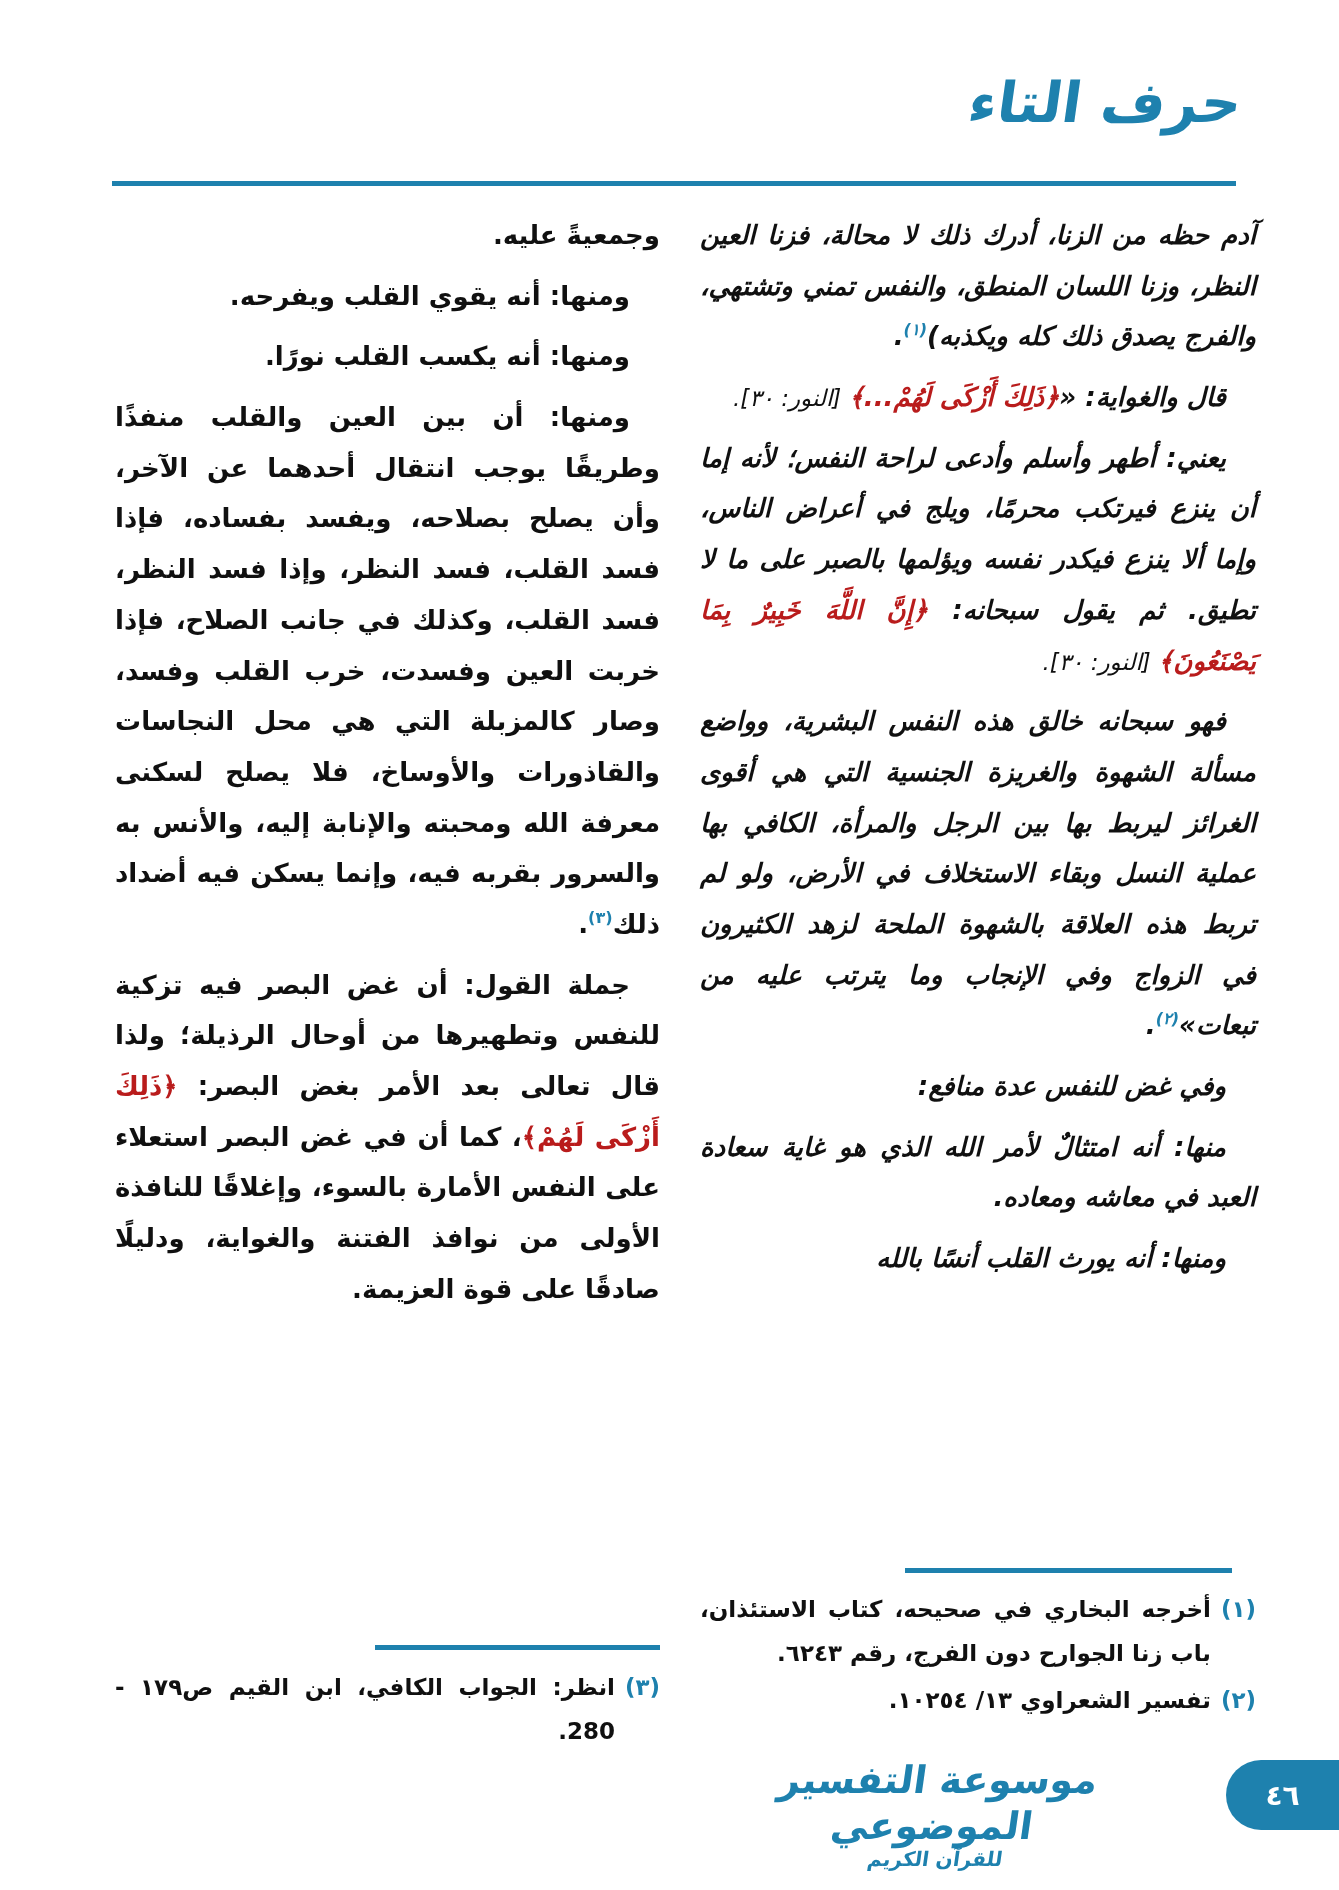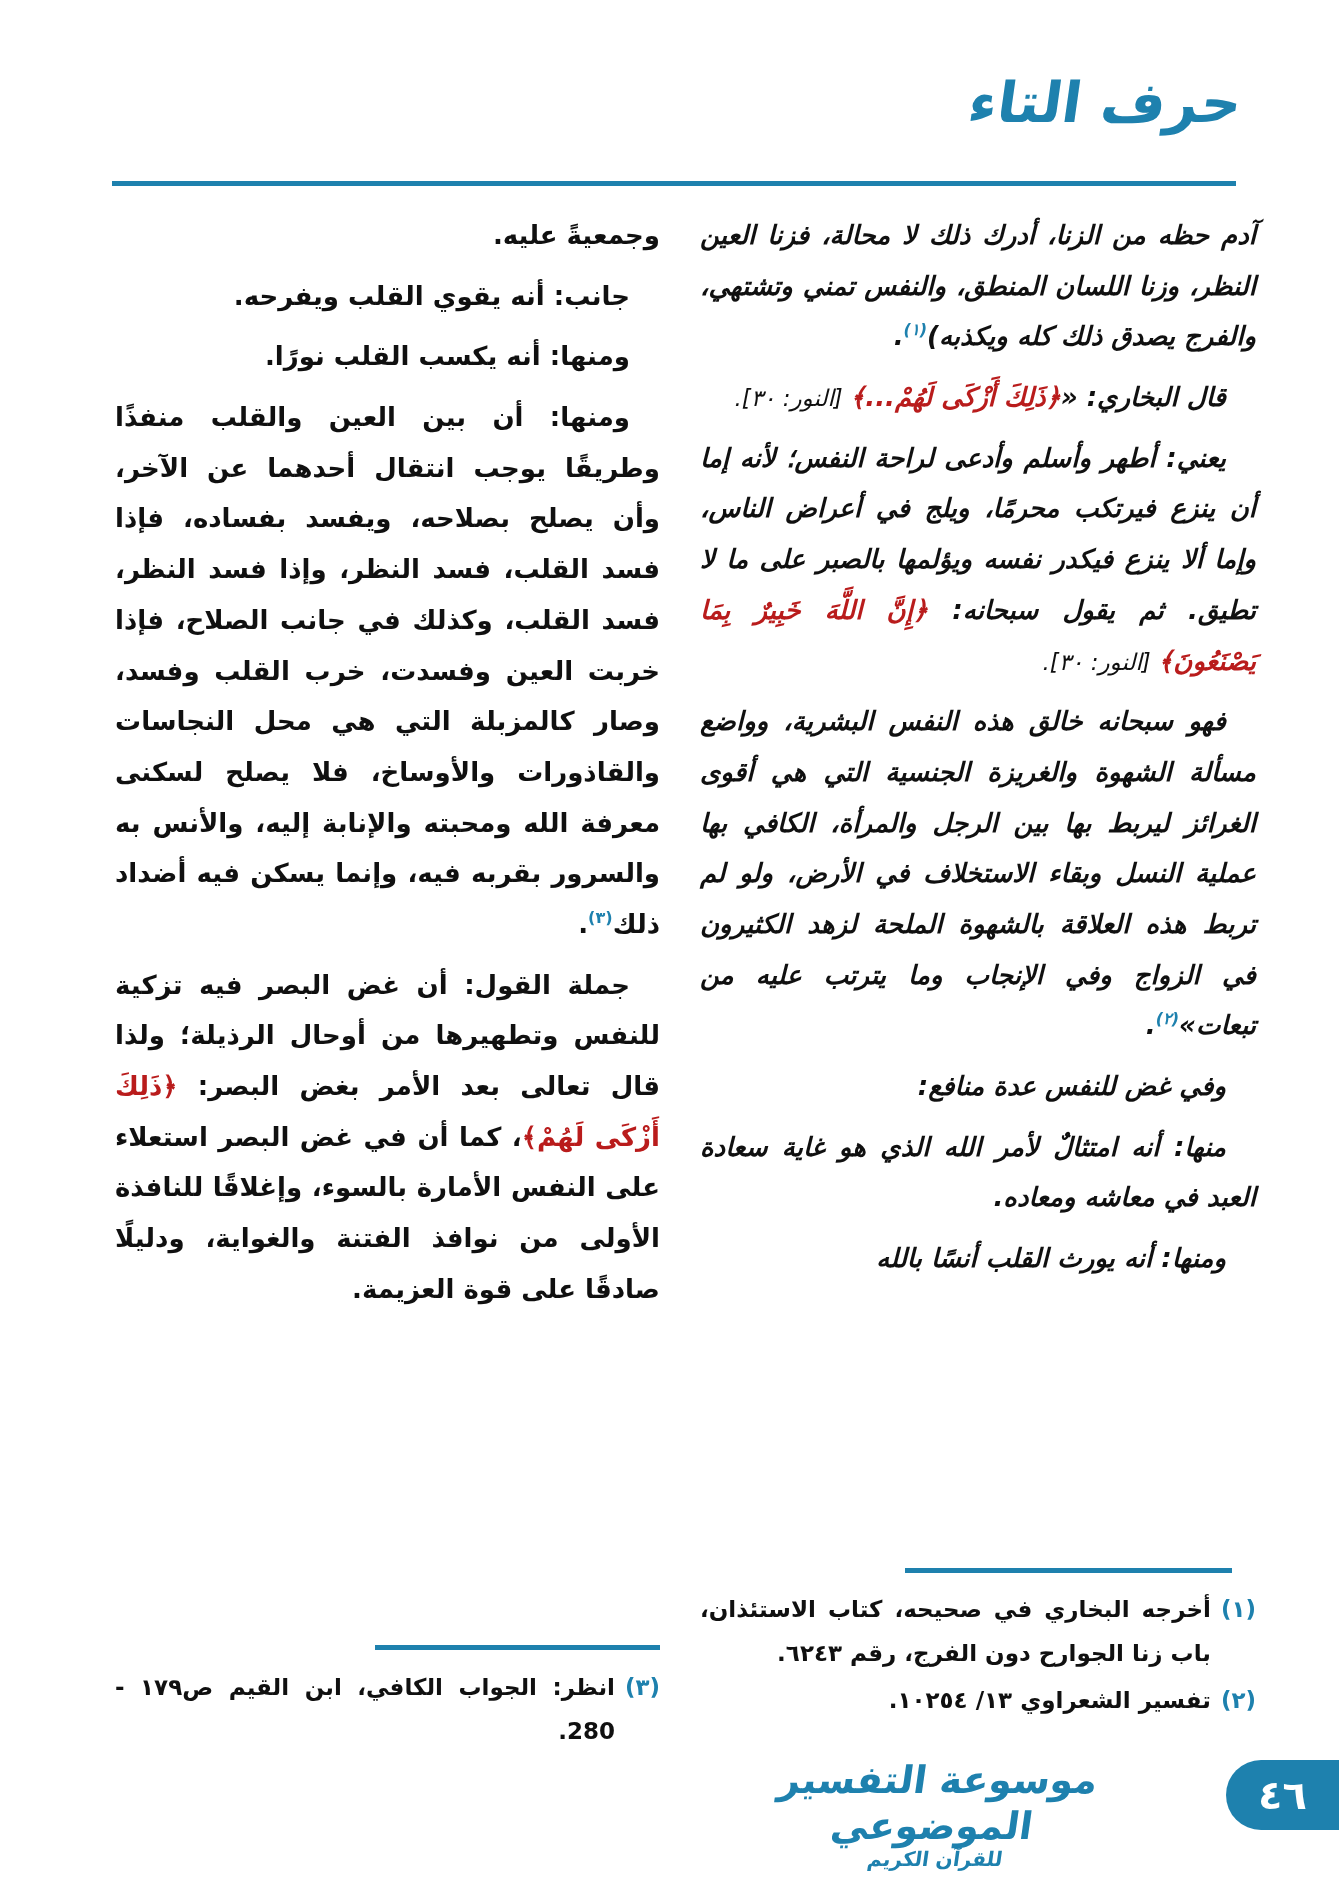--- a/index.html
+++ b/index.html
@@ -67,42 +67,42 @@
     letter-spacing:-2px; line-height:1.2;
   }
   #footer-logo .logo-line2 {
     font-size:20px; font-weight:bold; transform:skewX(-8deg);
     margin-top:-2px;
   }
   #page-badge {
     position:absolute; top:1760px; right:0; width:113px; height:70px;
     background:#1e81ae; border-radius:36px 0 0 36px;
     display:flex; align-items:center; justify-content:center;
-    color:#ffffff; font-size:40px; font-weight:bold;
+    color:#ffffff; font-size:28px; font-weight:bold;
   }
 </style>
 </head>
 <body>
 
 <div class="header-title">حرف التاء</div>
 <div class="header-rule"></div>
 
 <div class="columns">
   <div class="col-main" id="col-right">
       <p class="para"><span class="run-text">آدم حظه من الزنا، أدرك ذلك لا محالة، فزنا العين النظر، وزنا اللسان المنطق، والنفس تمني وتشتهي، والفرج يصدق ذلك كله ويكذبه)</span><span class="run-fnref">(١)</span><span class="run-text">.</span></p>
-      <p class="para indent"><span class="run-text">قال البخاري: «</span><span class="run-quran">﴿ذَلِكَ أَزْكَى لَهُمْ...﴾</span><span class="run-ref"> [النور: ٣٠].</span></p>
+      <p class="para indent"><span class="run-text">قال والغواية: «</span><span class="run-quran">﴿ذَلِكَ أَزْكَى لَهُمْ...﴾</span><span class="run-ref"> [النور: ٣٠].</span></p>
       <p class="para indent"><span class="run-text">يعني: أطهر وأسلم وأدعى لراحة النفس؛ لأنه إما أن ينزع فيرتكب محرمًا، ويلج في أعراض الناس، وإما ألا ينزع فيكدر نفسه ويؤلمها بالصبر على ما لا تطيق. ثم يقول سبحانه: </span><span class="run-quran">﴿إِنَّ اللَّهَ خَبِيرٌ بِمَا يَصْنَعُونَ﴾</span><span class="run-ref"> [النور: ٣٠].</span></p>
       <p class="para indent"><span class="run-text">فهو سبحانه خالق هذه النفس البشرية، وواضع مسألة الشهوة والغريزة الجنسية التي هي أقوى الغرائز ليربط بها بين الرجل والمرأة، الكافي بها عملية النسل وبقاء الاستخلاف في الأرض، ولو لم تربط هذه العلاقة بالشهوة الملحة لزهد الكثيرون في الزواج وفي الإنجاب وما يترتب عليه من تبعات»</span><span class="run-fnref">(٢)</span><span class="run-text">.</span></p>
       <p class="para indent"><span class="run-text">وفي غض للنفس عدة منافع:</span></p>
       <p class="para indent"><span class="run-text">منها: أنه امتثالٌ لأمر الله الذي هو غاية سعادة العبد في معاشه ومعاده.</span></p>
       <p class="para indent"><span class="run-text">ومنها: أنه يورث القلب أنسًا بالله</span></p>
     </div>
   <div class="col-second" id="col-left">
       <p class="para"><span class="run-text">وجمعيةً عليه.</span></p>
-      <p class="para indent"><span class="run-text">جانب: أنه يقوي القلب ويفرحه.</span></p>
+      <p class="para indent"><span class="run-text">ومنها: أنه يقوي القلب ويفرحه.</span></p>
       <p class="para indent"><span class="run-text">ومنها: أنه يكسب القلب نورًا.</span></p>
       <p class="para indent"><span class="run-text">ومنها: أن بين العين والقلب منفذًا وطريقًا يوجب انتقال أحدهما عن الآخر، وأن يصلح بصلاحه، ويفسد بفساده، فإذا فسد القلب، فسد النظر، وإذا فسد النظر، فسد القلب، وكذلك في جانب الصلاح، فإذا خربت العين وفسدت، خرب القلب وفسد، وصار كالمزبلة التي هي محل النجاسات والقاذورات والأوساخ، فلا يصلح لسكنى معرفة الله ومحبته والإنابة إليه، والأنس به والسرور بقربه فيه، وإنما يسكن فيه أضداد ذلك</span><span class="run-fnref">(٣)</span><span class="run-text">.</span></p>
       <p class="para indent"><span class="run-text">جملة القول: أن غض البصر فيه تزكية للنفس وتطهيرها من أوحال الرذيلة؛ ولذا قال تعالى بعد الأمر بغض البصر: </span><span class="run-quran">﴿ذَلِكَ أَزْكَى لَهُمْ﴾</span><span class="run-text">، كما أن في غض البصر استعلاء على النفس الأمارة بالسوء، وإغلاقًا للنافذة الأولى من نوافذ الفتنة والغواية، ودليلًا صادقًا على قوة العزيمة.</span></p>
     </div>
 </div>
 
 <div class="fn-rule" id="fn-rule-right"></div>
 <div class="fn-rule" id="fn-rule-left"></div>
 
 <div class="fn-block" id="fn-right">

